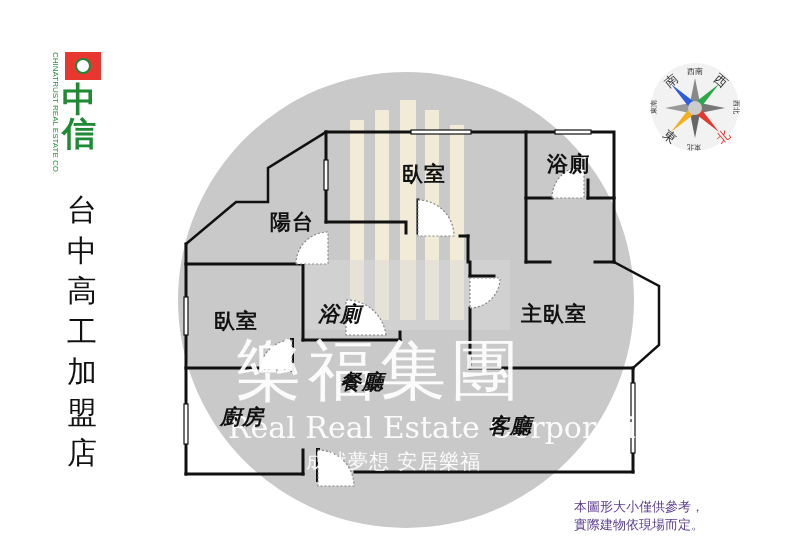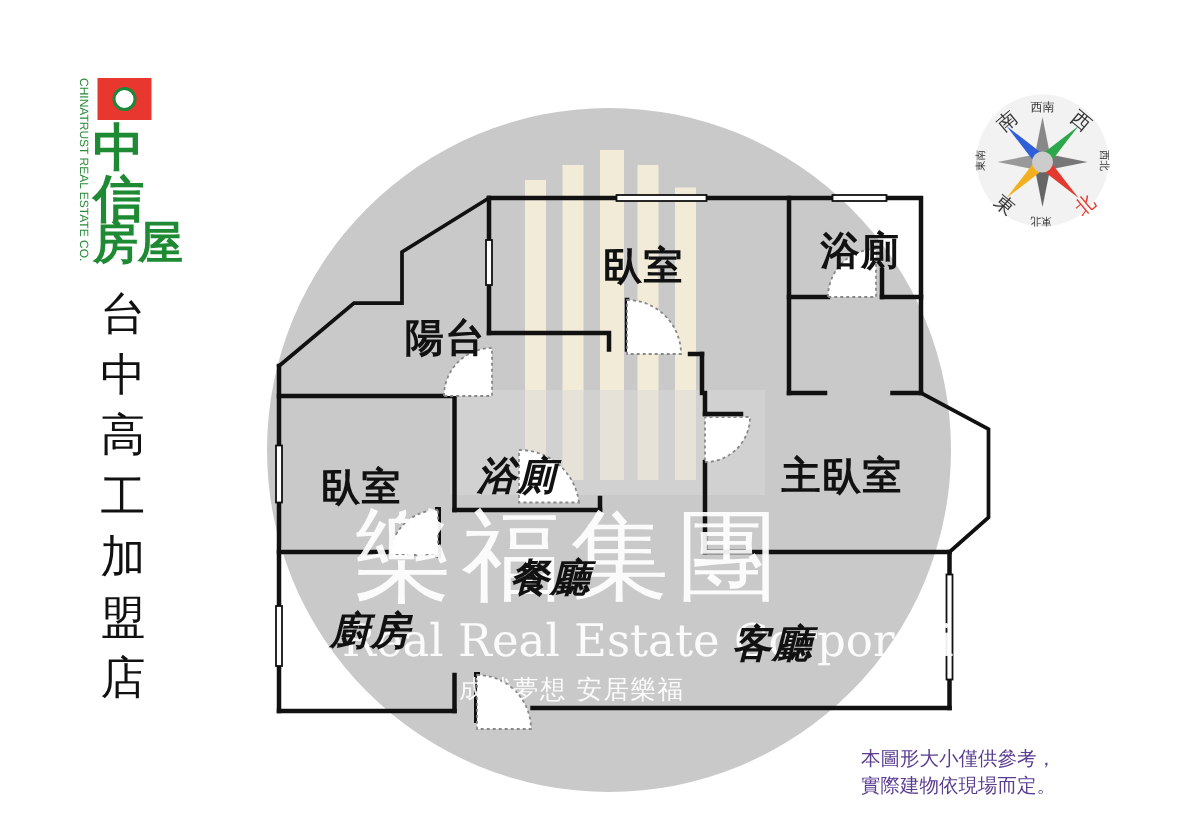--- a/index.html
+++ b/index.html
@@ -12,25 +12,25 @@
   #logo .mark .c{position:absolute;left:10px;top:6px;width:16px;height:16px;border-radius:50%;background:#fff;border:2px solid #1a8a3a;box-sizing:border-box;}
   #logo .big{position:absolute;left:12px;font-size:34px;font-weight:bold;color:#1e8a34;font-family:"DejaVu Sans",sans-serif;line-height:34px;}
   #branch{left:62px;top:190px;width:40px;font-size:30px;line-height:40.5px;color:#111;font-family:"DejaVu Serif",serif;text-align:center;}
   #branch span{display:block;}
   
   #compass{left:645px;top:60px;width:100px;height:92px;}
   .clab{position:absolute;font-family:"DejaVu Serif",serif;color:#333;}
   
   #disc{left:574px;top:498px;width:200px;font-size:13px;line-height:18px;color:#5b3d8f;font-family:"DejaVu Serif",serif;}
   
-  .room{position:absolute;font-size:26px;font-weight:bold;color:#111;font-family:"DejaVu Sans",sans-serif;letter-spacing:1px;white-space:nowrap;}
+  .room{position:absolute;font-size:21px;font-weight:bold;color:#111;font-family:"DejaVu Sans",sans-serif;letter-spacing:1px;white-space:nowrap;}
   .room.it{font-style:italic;}
   #wm-big{left:236px;top:326px;font-size:66px;color:rgba(255,255,255,0.92);font-family:"DejaVu Serif",serif;letter-spacing:6px;white-space:nowrap;}
   #wm-en{left:228px;top:410px;font-size:30px;color:rgba(255,255,255,0.92);font-family:"DejaVu Serif",serif;white-space:nowrap;}
-  #wm-slogan{left:306px;top:448px;font-size:17px;color:rgba(255,255,255,0.92);font-family:"DejaVu Sans",sans-serif;white-space:nowrap;letter-spacing:1px;}
+  #wm-slogan{left:306px;top:448px;font-size:20px;color:rgba(255,255,255,0.92);font-family:"DejaVu Sans",sans-serif;white-space:nowrap;letter-spacing:1px;}
 </style>
 </head>
 <body>
 
 <svg class="abs" style="left:0;top:0" width="800" height="553" viewBox="0 0 800 553">
   <circle cx="406" cy="300" r="228" fill="#c9c9c9"></circle>
   <g fill="#f7efd9" opacity="0.9">
     <rect x="350" y="120" width="14" height="200"></rect>
     <rect x="375" y="110" width="14" height="210"></rect>
     <rect x="400" y="100" width="16" height="220"></rect>
@@ -121,21 +121,20 @@
 <div class="room it" style="left:220px;top:403px;">廚房</div>
 <div class="room it" style="left:488px;top:412px;">客廳</div>
 
 <div class="abs" id="logo">
   <div class="vert">CHINATRUST REAL ESTATE CO.</div>
   <div class="mark">
       <div class="c"></div>
     </div>
   <div class="big" style="top:30px;">中</div>
   <div class="big" style="top:64px;">信</div>
-  <div class="big" style="top:94px;font-size:30px;">房屋</div>
 </div>
 
 <div class="abs" id="branch">
   <span>台</span>
   <span>中</span>
   <span>高</span>
   <span>工</span>
   <span>加</span>
   <span>盟</span>
   <span>店</span>

